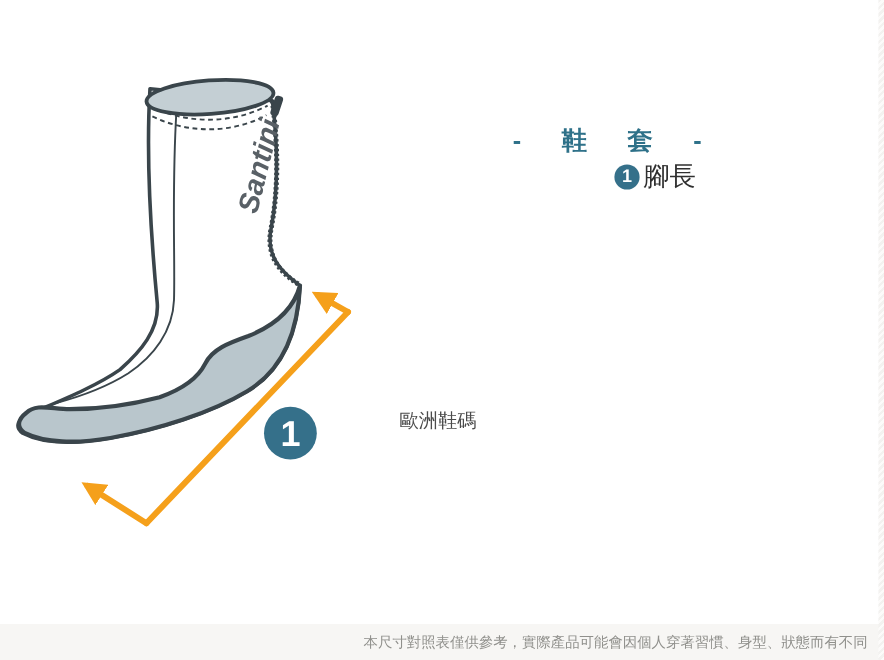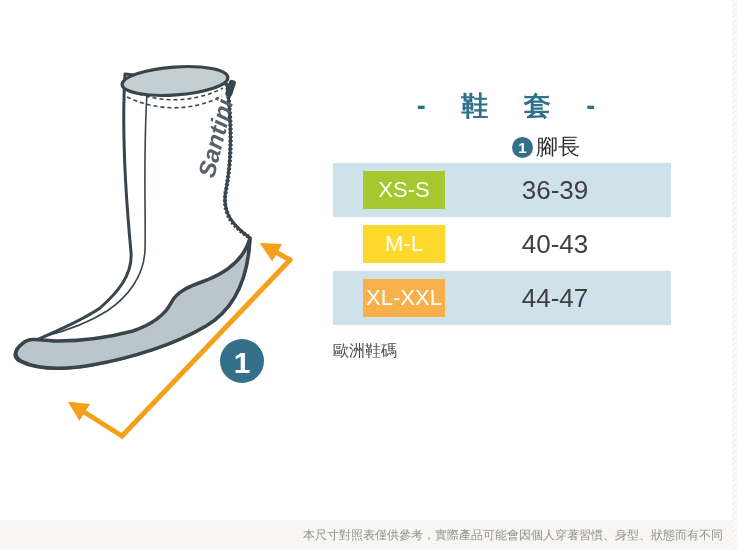--- a/index.html
+++ b/index.html
@@ -4,22 +4,22 @@
 <style>
   html,body{margin:0;padding:0;background:#fff;}
   .page{
     position:relative; width:737px; height:550px; overflow:hidden;
     background:#fff; font-family:"Liberation Sans", sans-serif;
   }
   svg text{ font-family:"Liberation Sans", sans-serif; }
 
   
   .chart-title{
-    position:absolute; left:344px; top:88px; width:338px;
-    text-align:center; font-size:27px; font-weight:bold;
+    position:absolute; left:344px; top:103px; width:338px;
+    text-align:center; font-size:21px; font-weight:bold;
     letter-spacing:14px; color:var(--accent);
   }
   .col-header{
     position:absolute; left:546px; top:132px; transform:translateX(-50%);
     display:flex; align-items:center; gap:3px; white-space:nowrap;
   }
   .badge{
     display:inline-block; width:21px; height:21px; border-radius:50%;
     background:var(--marker); color:#fff; font-size:15px; font-weight:bold;
     line-height:21px; text-align:center;
@@ -123,34 +123,20 @@
     </g>
   </svg>
 
   <div class="chart-title">- 鞋 套 -</div>
 
   <div class="col-header">
     <span class="badge">1</span>
     <span class="hdr-label">腳長</span>
   </div>
 
-  <div class="size-table">
-    <div class="row">
-      <span class="chip" style="background: rgb(166, 200, 47);">XS-S</span>
-      <span class="val">36-39</span>
-    </div>
-    <div class="row">
-      <span class="chip" style="background: rgb(253, 217, 46);">M-L</span>
-      <span class="val">40-43</span>
-    </div>
-    <div class="row">
-      <span class="chip" style="background: rgb(248, 176, 75);">XL-XXL</span>
-      <span class="val">44-47</span>
-    </div>
-  </div>
 
   <div class="footnote">歐洲鞋碼</div>
 
   <div class="disclaimer">
     <span>本尺寸對照表僅供參考，實際產品可能會因個人穿著習慣、身型、狀態而有不同</span>
   </div>
 
   <div class="edge-pattern"></div>
 </div>
 

